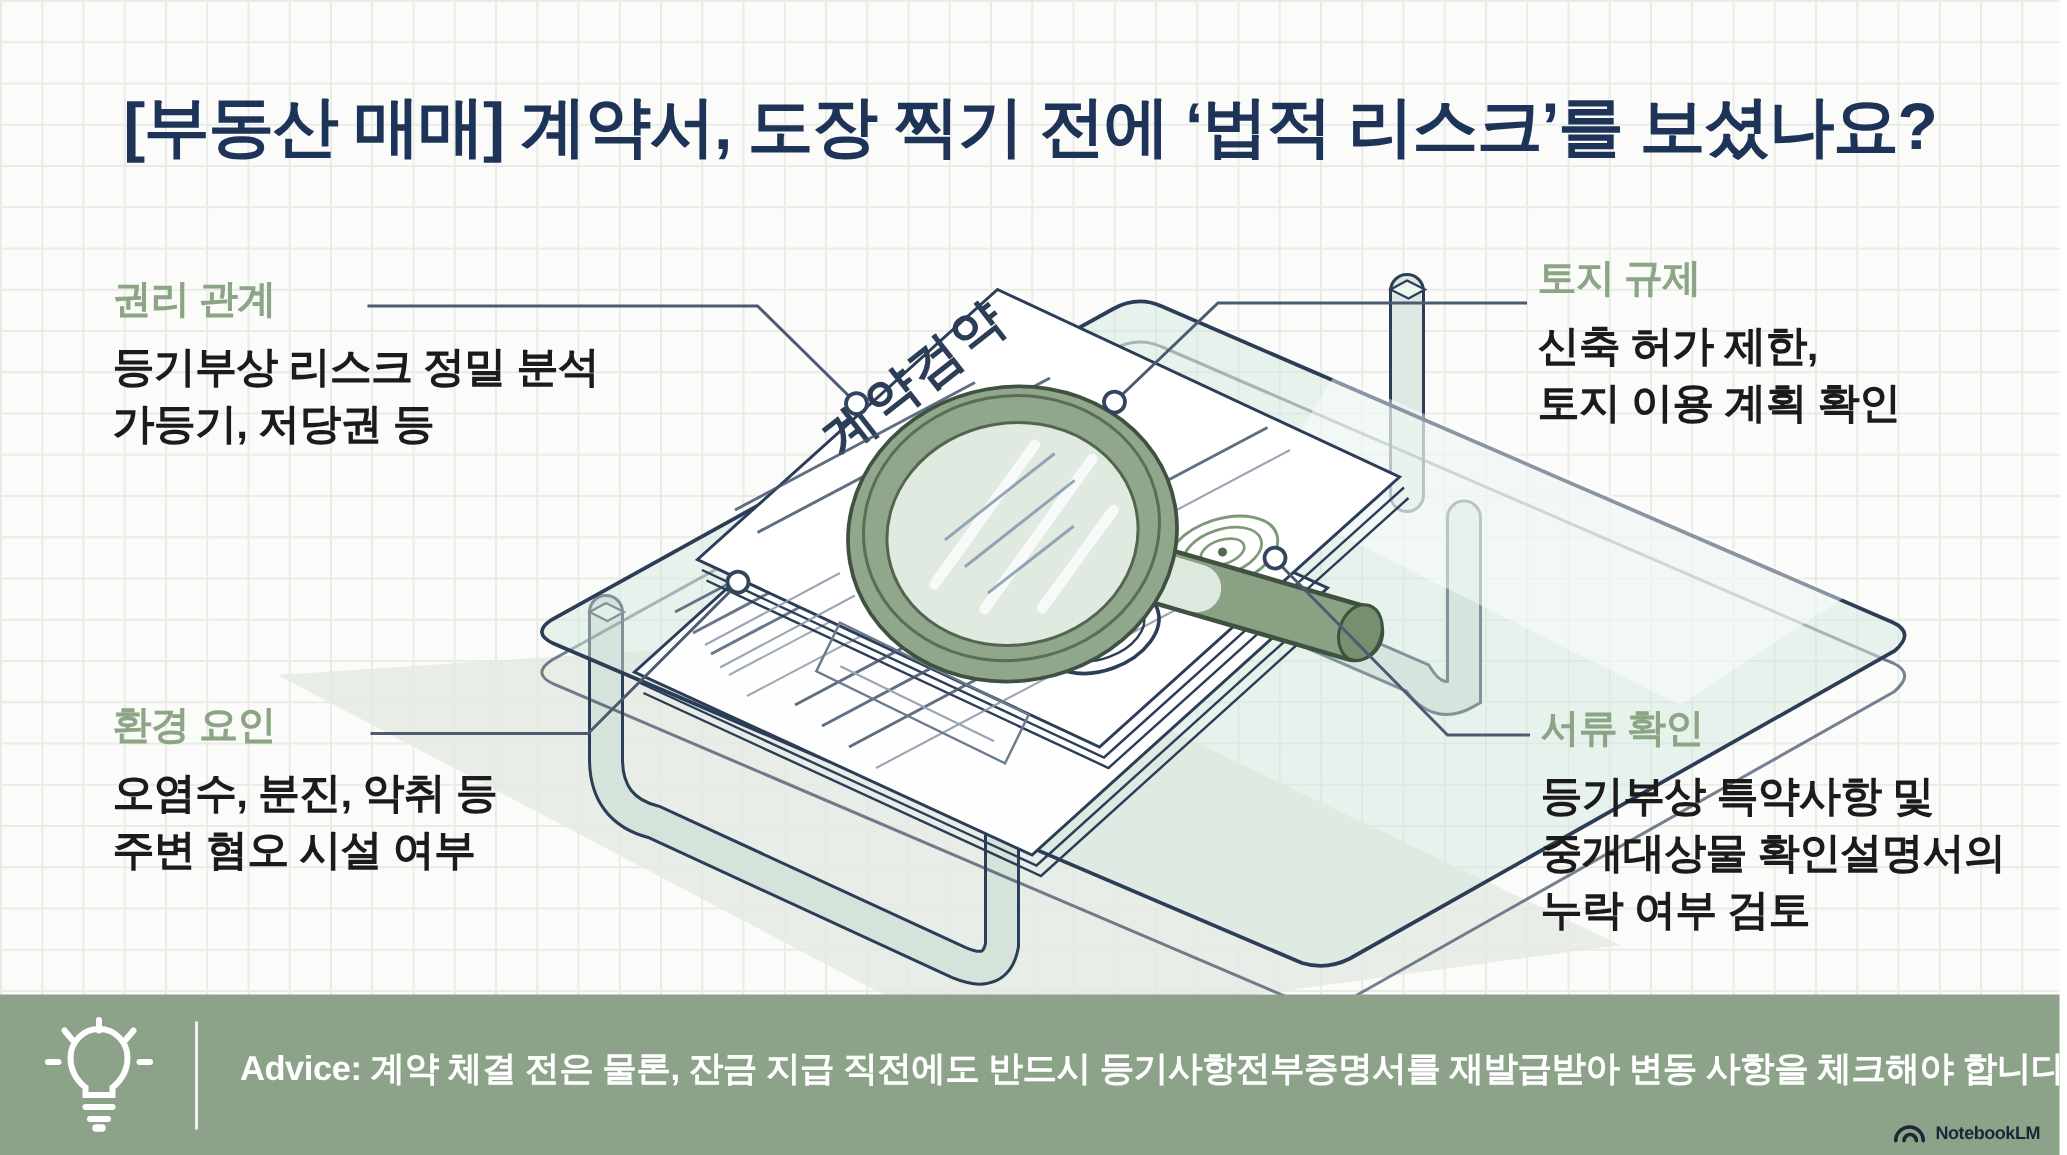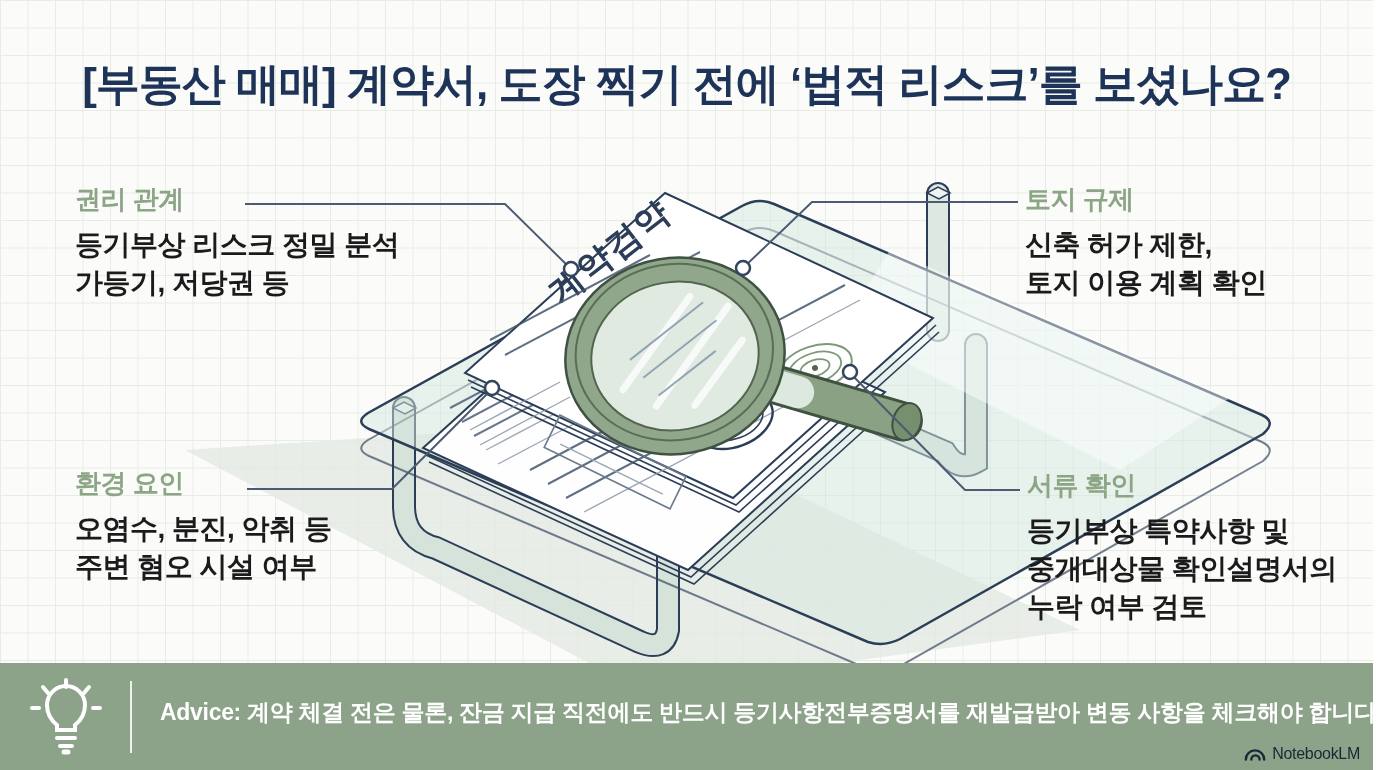--- a/index.html
+++ b/index.html
@@ -22,21 +22,21 @@
   .callout h2 {
     font-size:26px; font-weight:800; color:#8ba585; letter-spacing:-0.5px;
     white-space:nowrap;
   }
   .callout .body { margin-top:9px; }
   .callout .body div {
     font-size:28px; line-height:38px; font-weight:600; color:#1b1b1b;
     letter-spacing:-0.5px; white-space:nowrap;
   }
   #c1 { left:75px;  top:182px; }
-  #c2 { left:1025px; top:182px; }
+  #c2 { left:1025px; top:168px; }
   #c3 { left:75px;  top:466px; }
   #c4 { left:1027px; top:468px; }
   svg.scene { position:absolute; left:0; top:0; }
   .advice-bar {
     position:absolute; left:0; bottom:0; width:1378px; height:107px;
     background:#8ca389; display:flex; align-items:center;
   }
   .advice-bar .bulb { margin-left:30px; width:72px; height:78px; flex:0 0 auto; }
   .advice-bar .divider {
     width:2px; height:72px; background:rgba(255,255,255,0.85);
@@ -44,21 +44,21 @@
   }
   .advice-text {
     color:#ffffff; font-size:23px; font-weight:700; letter-spacing:-0.3px;
     white-space:nowrap; margin-top:-8px;
   }
   .brand {
     position:absolute; right:18px; bottom:7px; display:flex; align-items:center;
     gap:6px; color:#1c2736;
   }
   .brand .logo-glyph { width:22px; height:16px; }
-  .brand .logo-text { font-size:16px; font-weight:400; letter-spacing:-0.3px; }
+  .brand .logo-text { font-size:12px; font-weight:700; letter-spacing:-0.3px; }
 </style>
 </head>
 <body>
 
 <div class="canvas">
 
   <div class="title">[부동산 매매] 계약서, 도장 찍기 전에 ‘법적 리스크’를 보셨나요?</div>
 
   <svg class="scene" width="1378" height="770" viewBox="0 0 1378 770">
 

